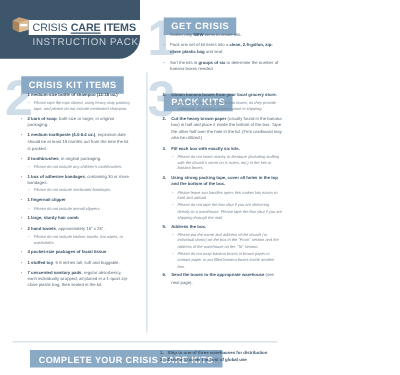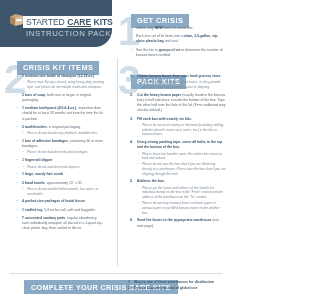--- a/index.html
+++ b/index.html
@@ -231,23 +231,23 @@
     <div class="logo-row">
       <span class="box-icon">
         <svg width="15" height="15" viewBox="0 0 24 24">
           <path d="M2 7 L10 3 L22 6 L22 19 L10 22 L2 18 Z" fill="#c8a47a"></path>
           <path d="M2 7 L10 10 L10 22 L2 18 Z" fill="#a8835c"></path>
           <path d="M10 10 L22 6 L22 19 L10 22 Z" fill="#dcbf9a"></path>
           <rect x="11.5" y="11.5" width="9" height="3" fill="#ffffff"></rect>
         </svg>
       </span>
       <span class="logo-plate">
-        <span class="logo-crisis">STARTED</span>
+        <span class="logo-crisis">CRISIS</span>
         <span class="logo-care">CARE</span>
-        <span class="logo-kits">KITS</span>
+        <span class="logo-kits">ITEMS</span>
       </span>
     </div>
     <div class="instruction-sheet">INSTRUCTION PACK</div>
   </div>
 
   <div class="big-num num-1">1</div>
   <div class="big-num num-2">2</div>
   <div class="big-num num-3">3</div>
 
   <div class="sec-head started">GET CRISIS</div>

